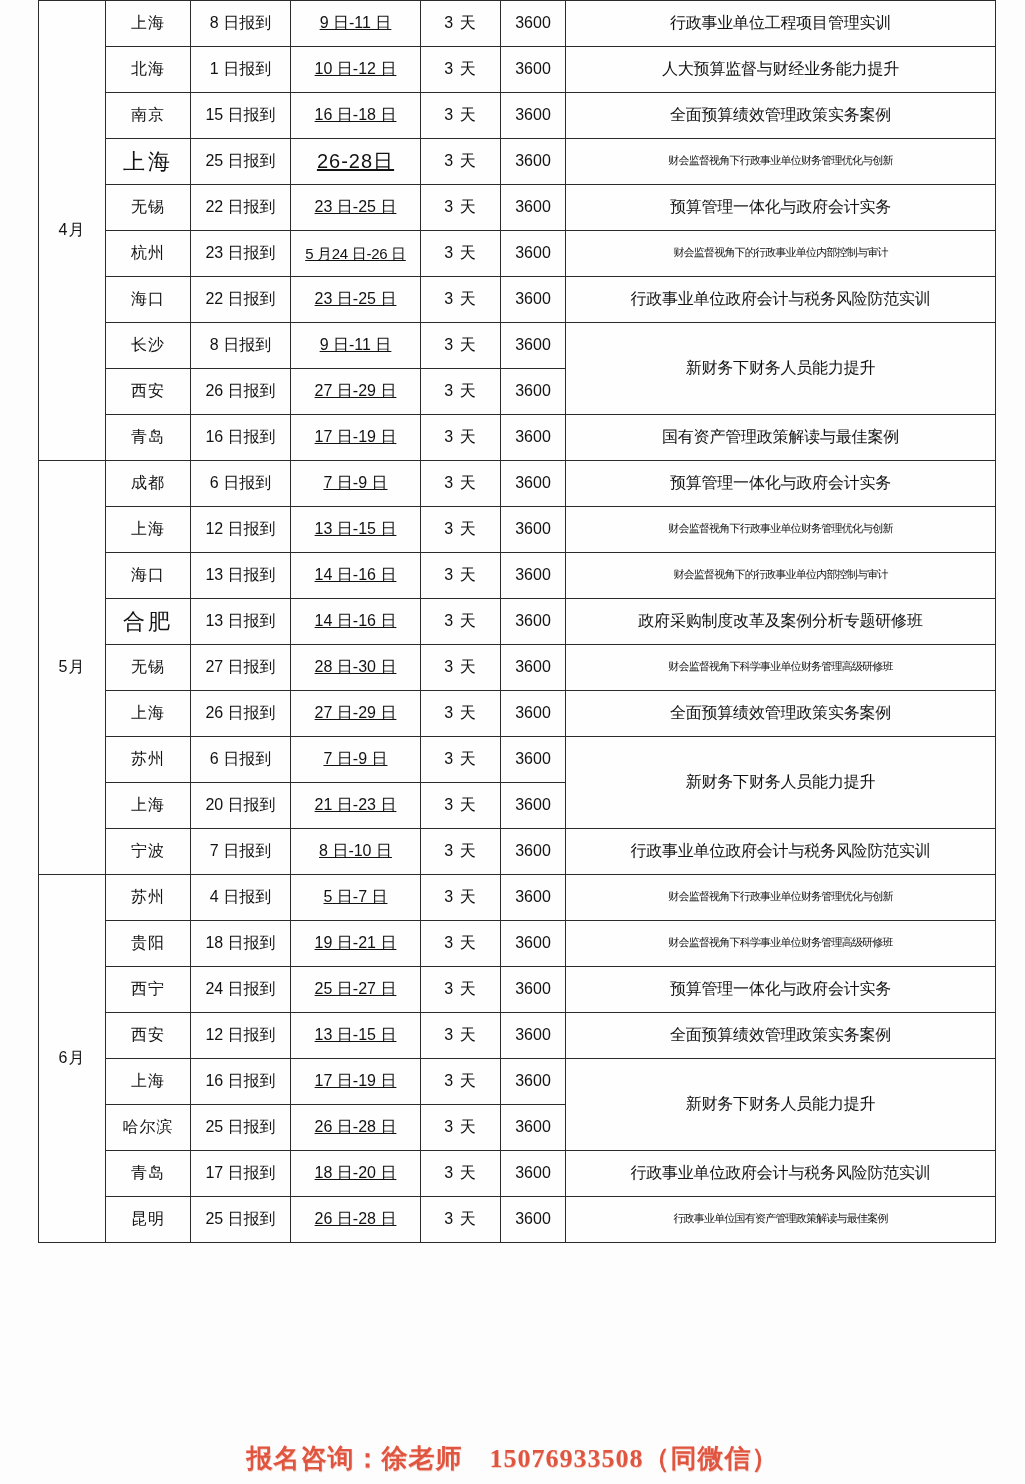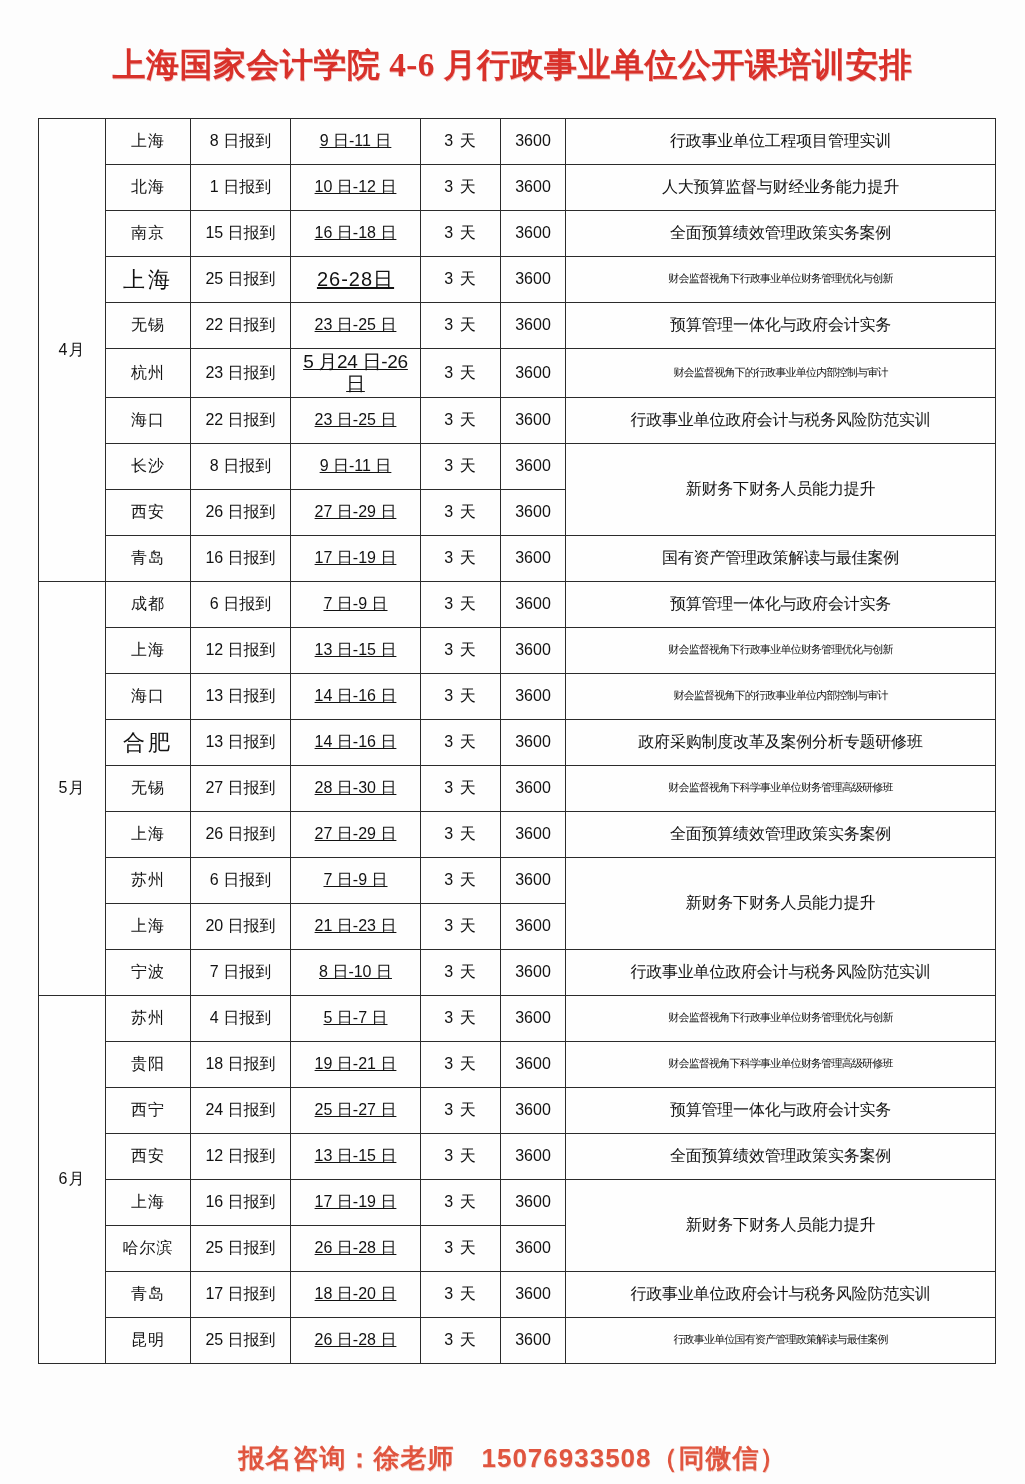--- a/index.html
+++ b/index.html
@@ -71,56 +71,53 @@
   td.month {
     font-size: 17px;
     font-family: "Liberation Serif", "DejaVu Serif", serif;
     letter-spacing: 1px;
   }
   td.city { font-size: 17px; letter-spacing: 1px; margin-top: 30px; }
   td.city.big { font-size: 22px; letter-spacing: 3px; }
   td.rep { font-size: 16px; }
   td.dates { font-size: 16px; text-decoration: underline; }
   td.dates.big { font-size: 20px; letter-spacing: 1px; }
-  td.dates.small { font-size: 19px; letter-spacing: -0.3px; }
+  td.dates.small { font-size: 15px; letter-spacing: -0.3px; }
   td.days { font-size: 16px; letter-spacing: 1px; }
   td.fee { font-size: 16px; margin-top: 21px; }
   td.course {
     font-size: 16.5px;
     letter-spacing: -0.2px;
     white-space: nowrap;
     margin-top: 40px;
   }
   td.course.tight { font-size: 11px; letter-spacing: -0.8px; font-family: Liberation Mono, monospace; }
 
   .footer {
     position: absolute;
     left: 0; right: 0;
     bottom: 8px;
     text-align: center;
   }
   .footer-text {
     display: inline-block;
-    font-family: Liberation Sans, sans-serif;
+    font-family: Liberation Serif, serif;
     font-weight: bold;
     font-size: 26px;
     color: #e0553f;
     letter-spacing: 1px;
     text-shadow: 0.5px 0.5px 0 rgba(224,85,63,0.3);
     margin-top: 36px;
   }
 </style>
 </head>
 <body>
 
 <div class="page">
 
-  <div class="title-bar">
-    <div class="title">上海国家会计学院 4-6 月行政事业单位公开课培训安排</div>
-  </div>
 
   <div class="table-wrap">
     <table class="sched">
       <colgroup>
         <col class="c-month">
           <col class="c-city">
           <col class="c-rep">
         <col class="c-date">
           <col class="c-days">
           <col class="c-fee">

